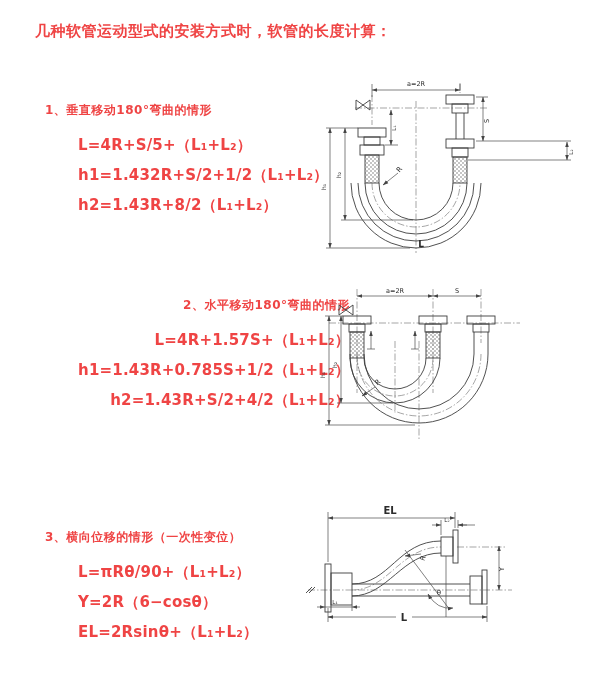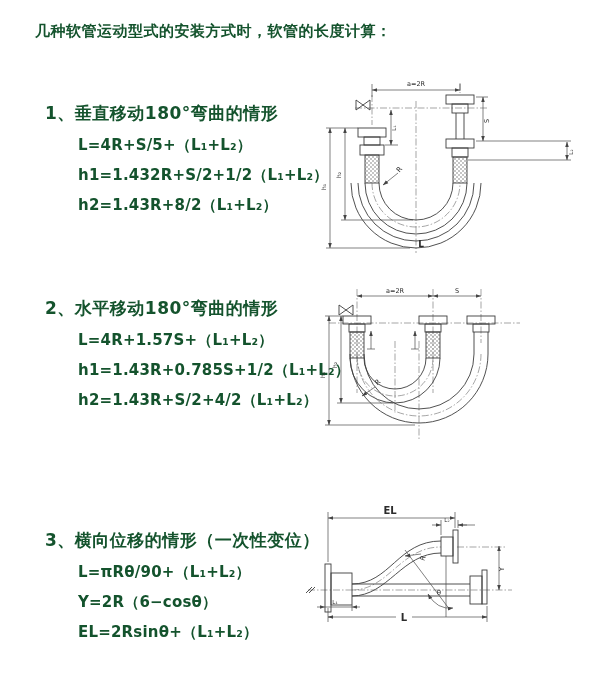--- a/index.html
+++ b/index.html
@@ -1,29 +1,29 @@
 <!DOCTYPE html>
 <html><head>
 <meta charset="utf-8">
 <style>
   html,body{margin:0;padding:0;background:#fff;}
   .page{
     position:relative;width:600px;height:675px;background:#ffffff;overflow:hidden;
-    font-family:"DejaVu Sans","Liberation Sans",sans-serif;color:#14532d;
+    font-family:"DejaVu Sans","Liberation Sans",sans-serif;color:#ef4444;
   }
   .doc-title{
     position:absolute;left:35px;top:22px;font-size:15px;font-weight:bold;
     letter-spacing:0.5px;white-space:nowrap;
   }
   .section{position:absolute;left:45px;}
-  .section .heading{font-size:17px;font-weight:bold;letter-spacing:0.5px;height:22px;}
+  .section .heading{font-size:12px;font-weight:bold;letter-spacing:0.5px;height:22px;}
   .section .formulas{margin-left:33px;margin-top:6px;}
   .section .formula{font-size:15px;font-weight:bold;line-height:30px;letter-spacing:0.2px;white-space:nowrap;}
   .sec1{top:102px;}
-  .sec2{top:297px;}
+  .sec2{top:297px;text-align:right;}
   .sec3{top:529px;}
   .diagram{position:absolute;}
   .d1{left:315px;top:75px;}
   .d2{left:315px;top:283px;}
   .d3{left:300px;top:498px;}
   svg{display:block;}
   svg text{font-family:"DejaVu Sans","Liberation Sans",sans-serif;fill:#2c2c2c;}
   .draw{stroke:#3d3d3d;stroke-width:0.9;fill:none;}
   .dim{stroke:#4a4a4a;stroke-width:0.7;fill:none;}
   .cl{stroke:#6a6a6a;stroke-width:0.6;fill:none;stroke-dasharray:7 2 1.5 2;}

